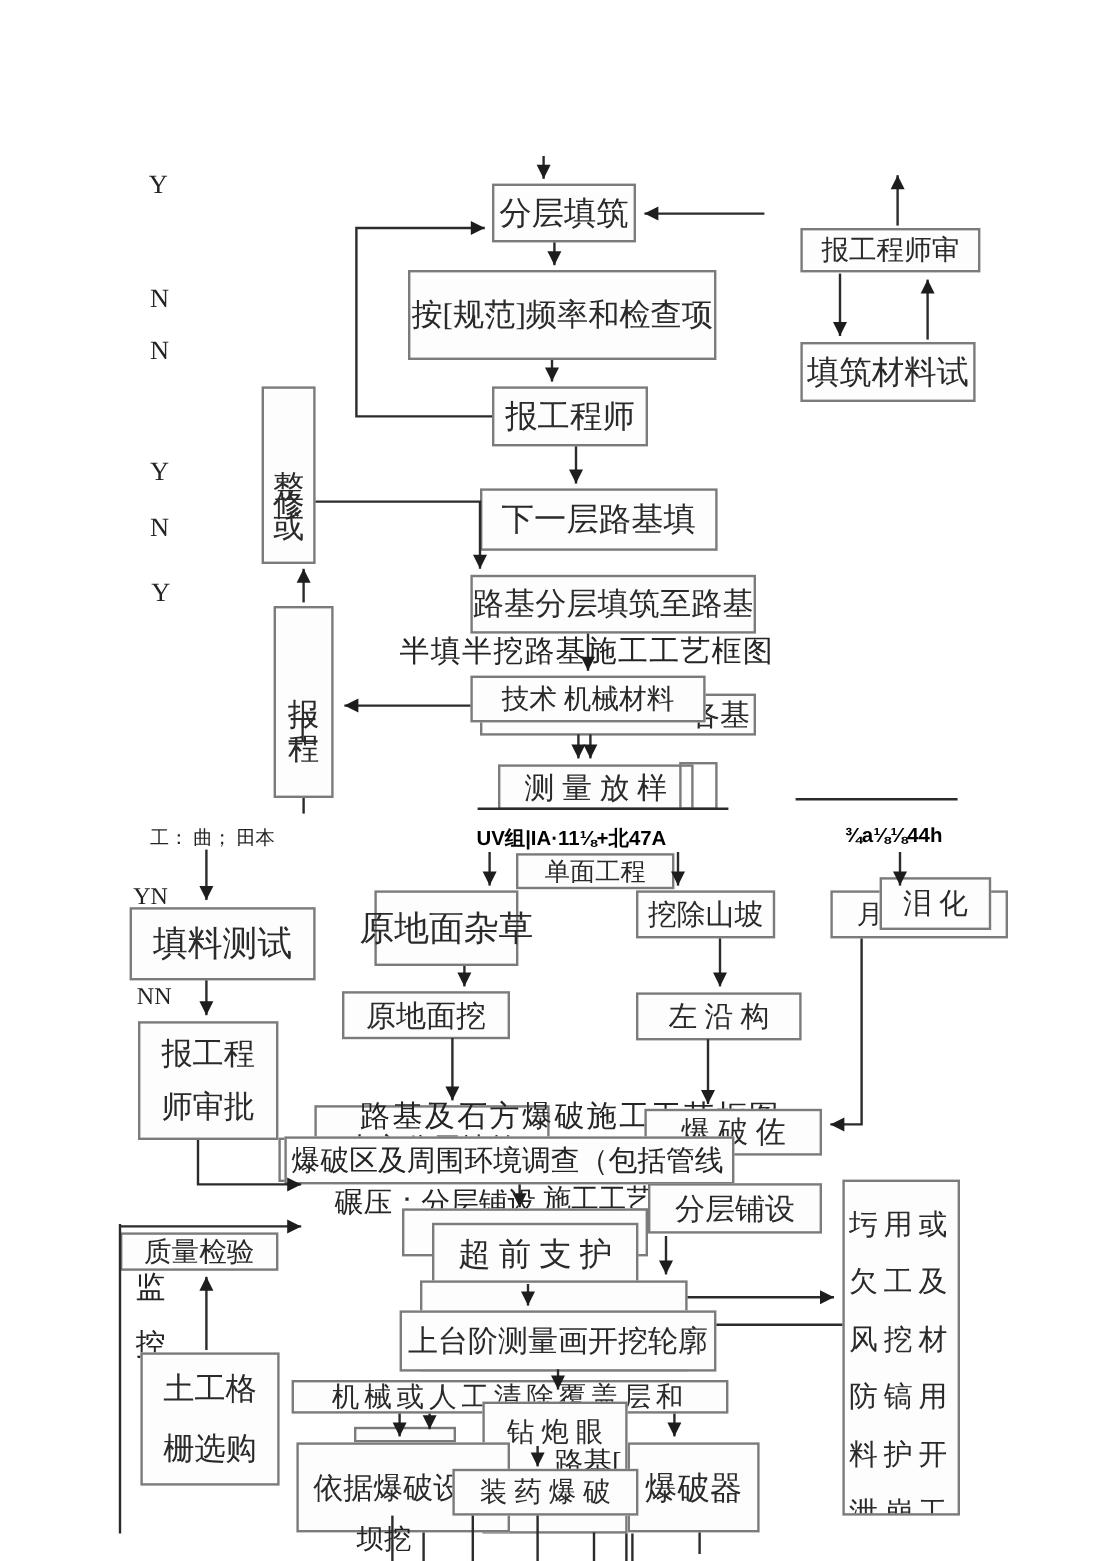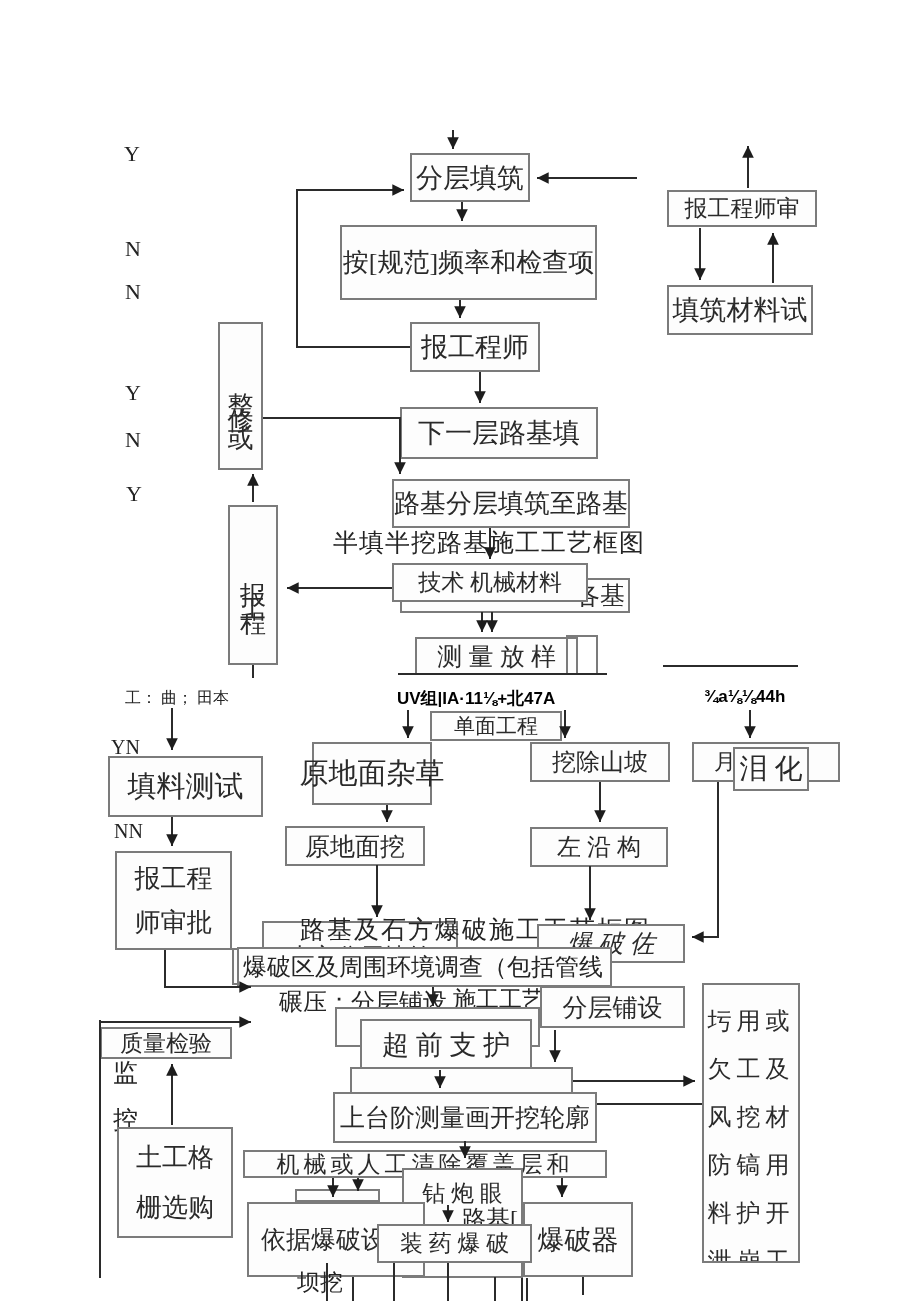--- a/index.html
+++ b/index.html
@@ -55,31 +55,31 @@
   <div class="txt" style="left:114px;top:820px;font-size:20px;">NN</div>
   <div class="box" style="left:115px;top:851px;width:117px;height:99px;">
     <div style="text-align:center;font-size:26px;line-height:44px;">
       <div>报工程</div>
       <div>师审批</div>
     </div>
   </div>
 
   <div class="box" style="left:312px;top:742px;width:120px;height:63px;font-size:29px;">原地面杂草</div>
   <div class="box" style="left:285px;top:826px;width:140px;height:40px;font-size:25px;">原地面挖</div>
-  <div class="box" style="left:530px;top:742px;width:140px;height:40px;font-size:24px;">挖除山坡</div>
+  <div class="box" style="left:530px;top:742px;width:116px;height:40px;font-size:24px;">挖除山坡</div>
   <div class="box" style="left:530px;top:827px;width:138px;height:40px;font-size:24px;">左 沿 构</div>
 
   <div class="box" style="left:692px;top:742px;width:148px;height:40px;justify-content:flex-start;padding-left:20px;font-size:22px;">月</div>
-  <div class="box" style="left:733px;top:747px;width:76px;height:44px;font-size:28px;">泪 化</div>
+  <div class="box" style="left:733px;top:731px;width:93px;height:44px;font-size:24px;">泪 化</div>
 
   <div class="box" style="left:262px;top:921px;width:196px;height:29px;overflow:visible;align-items:flex-start;">
     <span style="font-size:24px;margin-top:18px;">上方分层填筑</span>
   </div>
   <div class="txt" style="left:300px;top:913px;font-size:25px;letter-spacing:2px;">路基及石方爆破施工工艺框图</div>
-  <div class="box" style="left:537px;top:924px;width:148px;height:39px;font-size:25px;font-style:italic;">爆 破 佐</div>
+  <div class="box" style="left:537px;top:924px;width:148px;height:39px;font-size:25px;">爆 破 佐</div>
   <div class="box" style="left:232px;top:948px;width:31px;height:37px;"></div>
   <div class="box" style="left:237px;top:947px;width:375px;height:40px;"></div>
   <div class="txt" style="left:243px;top:951px;font-size:24px;">爆破区及周围环境调查（包括管线</div>
 
   <div class="txt" style="left:279px;top:986px;font-size:24px;">碾压；分层铺设</div>
   <div class="txt" style="left:453px;top:984px;font-size:23px;">施工工艺</div>
   <div class="box" style="left:335px;top:1007px;width:205px;height:40px;"></div>
   <div class="box" style="left:540px;top:986px;width:145px;height:42px;font-size:25px;">分层铺设</div>
   <div class="box" style="left:360px;top:1019px;width:172px;height:51px;font-size:27px;">超 前 支 护</div>
   <div class="box" style="left:350px;top:1067px;width:223px;height:76px;"></div>

